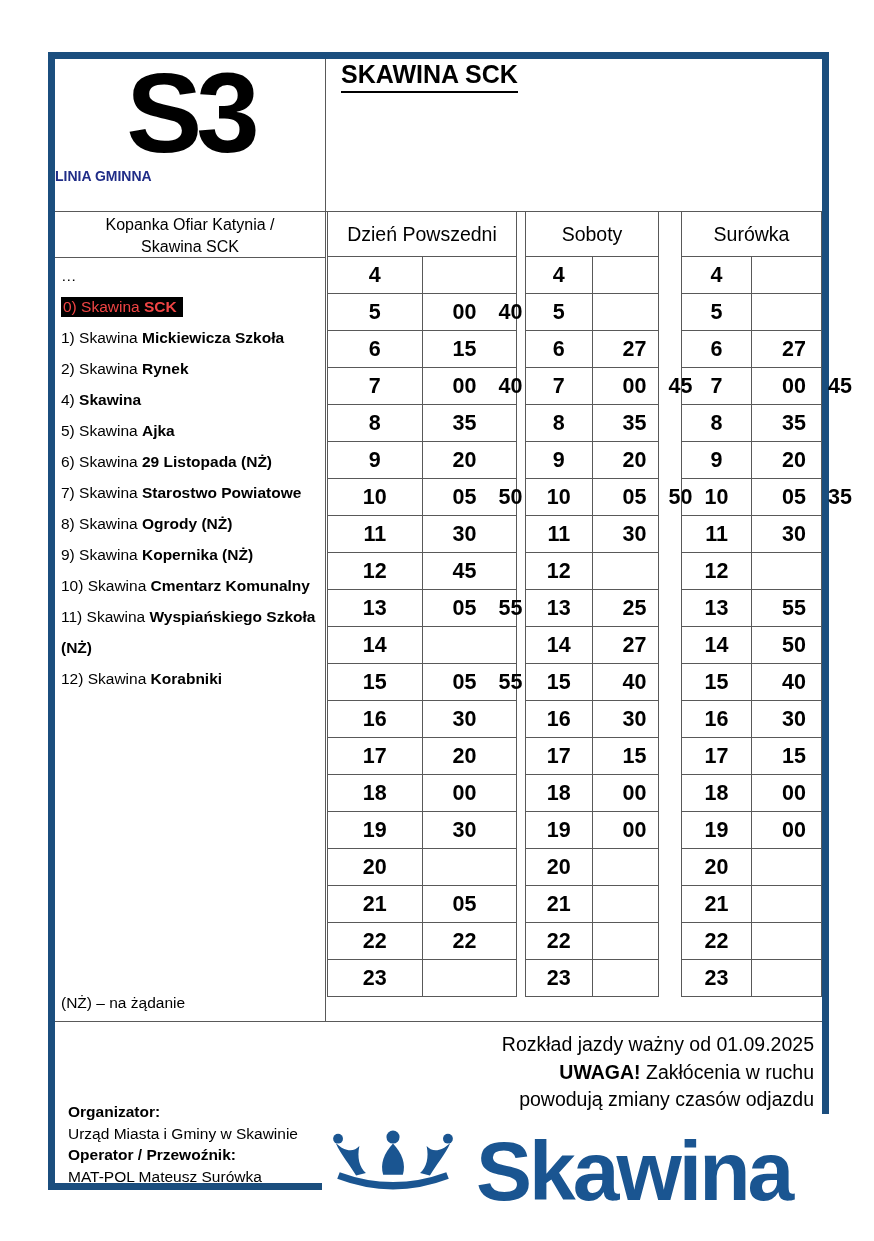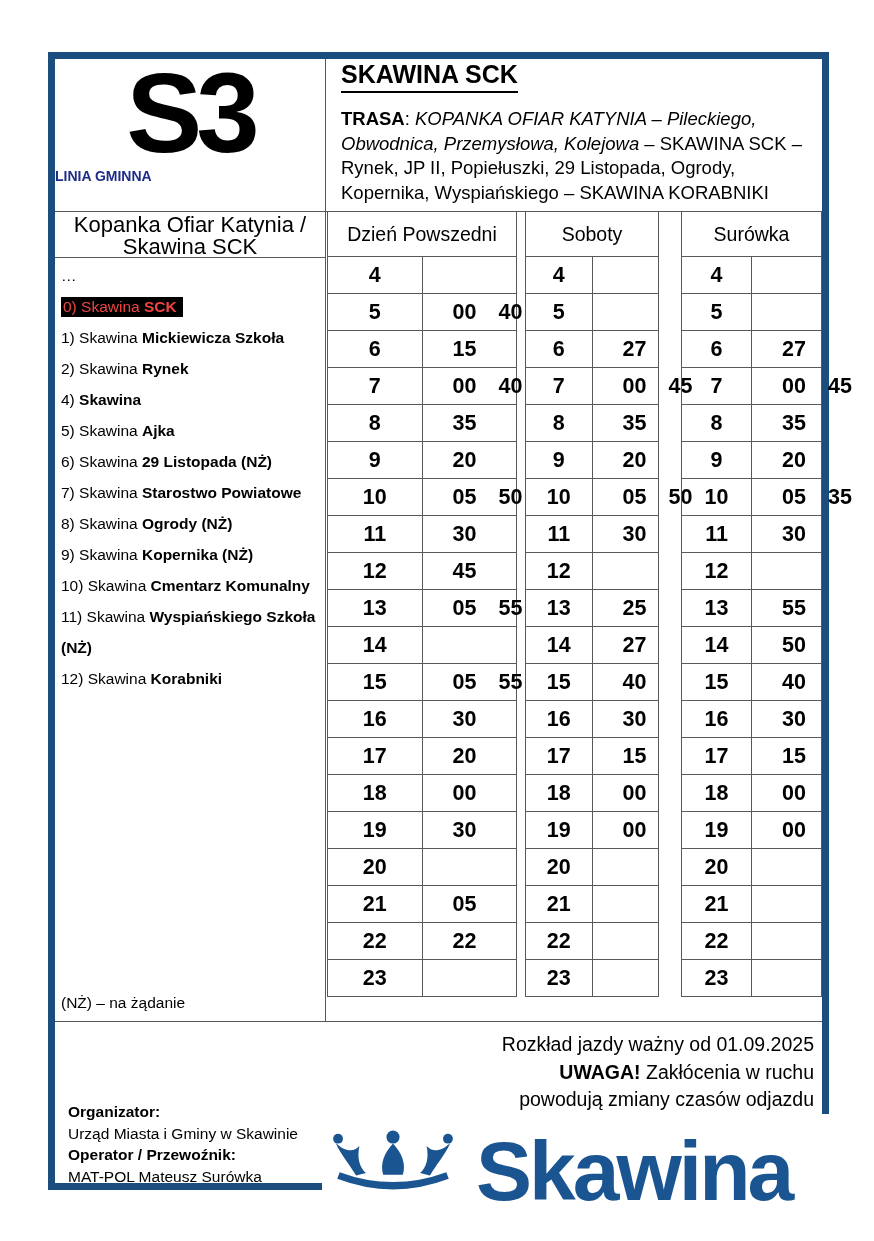--- a/index.html
+++ b/index.html
@@ -24,21 +24,21 @@
   .dest-u{font-size:25px;font-weight:bold;border-bottom:2px solid #000;padding-bottom:3px;}
   .trasa{position:absolute;left:341px;top:107px;width:477px;font-size:18.5px;line-height:24.5px;z-index:2;}
 
   
   .vline{position:absolute;left:325px;top:59px;width:1px;height:962px;background:var(--grid);z-index:2;}
   .topline{position:absolute;left:55px;top:211px;width:767px;height:1px;background:var(--grid);z-index:2;}
   .bottomline{position:absolute;left:55px;top:1021px;width:767px;height:1px;background:var(--grid);z-index:2;}
 
   
   .stops-header{position:absolute;left:55px;top:212px;width:270px;height:46px;
-      border-bottom:1px solid var(--grid);text-align:center;font-size:22px;line-height:22px;
+      border-bottom:1px solid var(--grid);text-align:center;font-size:16px;line-height:22px;
       padding-top:2px;z-index:2;}
   .stops-list{position:absolute;left:61px;top:260px;width:262px;font-size:15.5px;line-height:31px;z-index:2;}
   .stop b{font-weight:bold;}
   .inv-box{background:#000;color:#ef4444;padding:1px 6px 2px 2px;}
   .footnote{position:absolute;left:61px;top:994px;font-size:15.5px;z-index:2;}
 
   
   .tt-group{position:absolute;top:211px;z-index:2;}
   .g1{left:327px;width:190px;}
   .g2{left:525px;width:134px;}
@@ -67,21 +67,20 @@
 
 <div class="page">
 
   <div class="frame"></div>
 
   <div class="s3">S3</div>
   <div class="linia">LINIA GMINNA</div>
   <div class="dest">
     <span class="dest-u">SKAWINA SCK</span>
   </div>
-  <div class="trasa"><b>TRASA</b><span>: </span><i>KOPANKA OFIAR KATYNIA – Pileckiego, Obwodnica, Przemysłowa, Kolejowa</i><span> – SKAWINA SCK – Rynek, JP II, Popiełuszki, 29 Listopada, Ogrody, Kopernika, Wyspiańskiego – SKAWINA KORABNIKI</span></div>
 
   <div class="vline"></div>
   <div class="topline"></div>
   <div class="bottomline"></div>
 
   <div class="stops-header">
     <div>Kopanka Ofiar Katynia /</div>
     <div>Skawina SCK</div>
   </div>
   <div class="stops-list" id="stops-list">

